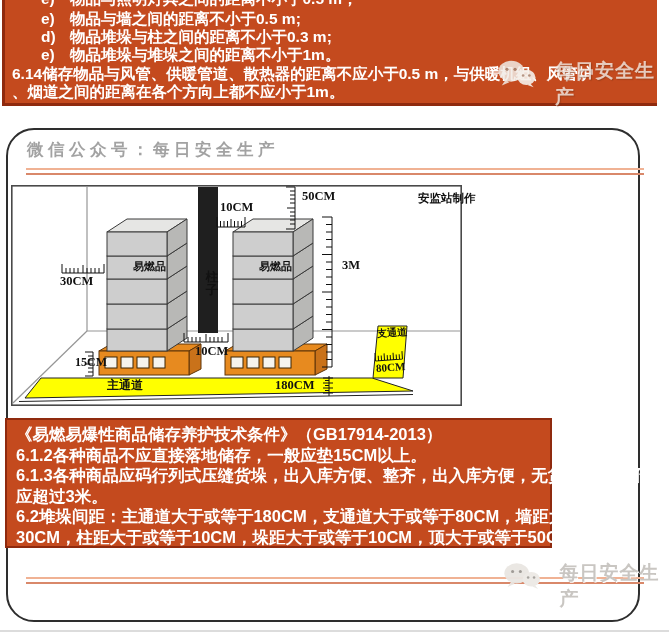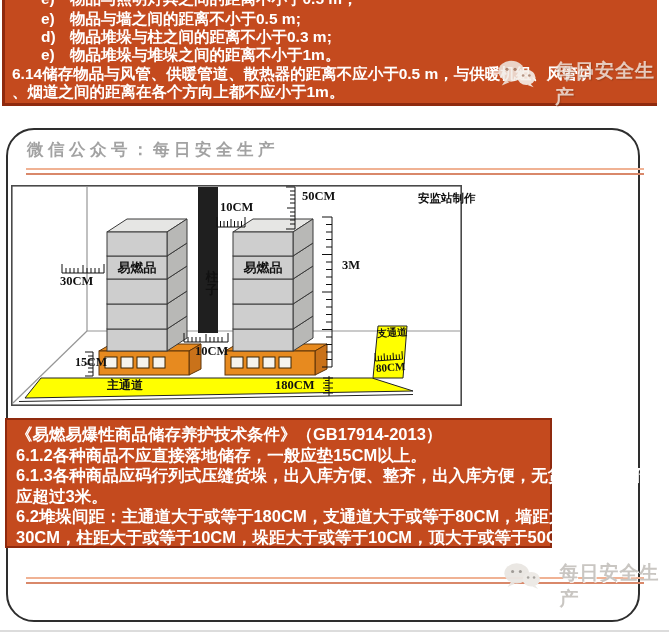--- a/index.html
+++ b/index.html
@@ -44,21 +44,21 @@
   .lab-3m{left:331px;top:74px;font-size:12.5px;}
   .lab-15cm{left:44px;top:171px;font-size:12px;margin-left:20px;}
   .lab-10cm-bot{left:184px;top:160px;font-size:12.5px;}
   .lab-main-aisle{left:96px;top:194px;font-size:12px;}
   .lab-180cm{left:264px;top:194px;font-size:12.5px;}
   .lab-branch{left:366px;top:143px;font-size:10px;transform:rotate(-4deg);}
   .lab-80cm{left:365px;top:177px;font-size:11px;transform:rotate(-4deg);}
   .lab-credit{left:374px;top:8px;font-size:11.5px;margin-left:33px;}
   .lab-column{left:187px;top:30px;width:20px;height:115px;color:#fff;font-size:12.5px;
     writing-mode:vertical-rl;letter-spacing:13px;display:flex;justify-content:center;}
-  .lab-goods{width:58px;text-align:center;font-size:13px;top:76px;}
+  .lab-goods{width:58px;text-align:right;font-size:11px;top:76px;}
   .lab-goods-left{left:97px;}
   .lab-goods-right{left:223px;}
 
   
   .bottom-banner{position:absolute;left:5px;top:418px;width:547px;height:130px;background:#c44a1e;
     border:2px solid #8f2a0e;box-sizing:border-box;color:#fff;font-weight:bold;
     font-size:16.5px;line-height:20.5px;padding:4px 9px 0 9px;z-index:4;}
   .bottom-banner div{white-space:nowrap;}
 
   .footline{position:absolute;left:0;top:630px;width:669px;border-top:2px solid #dcdcdc;}

